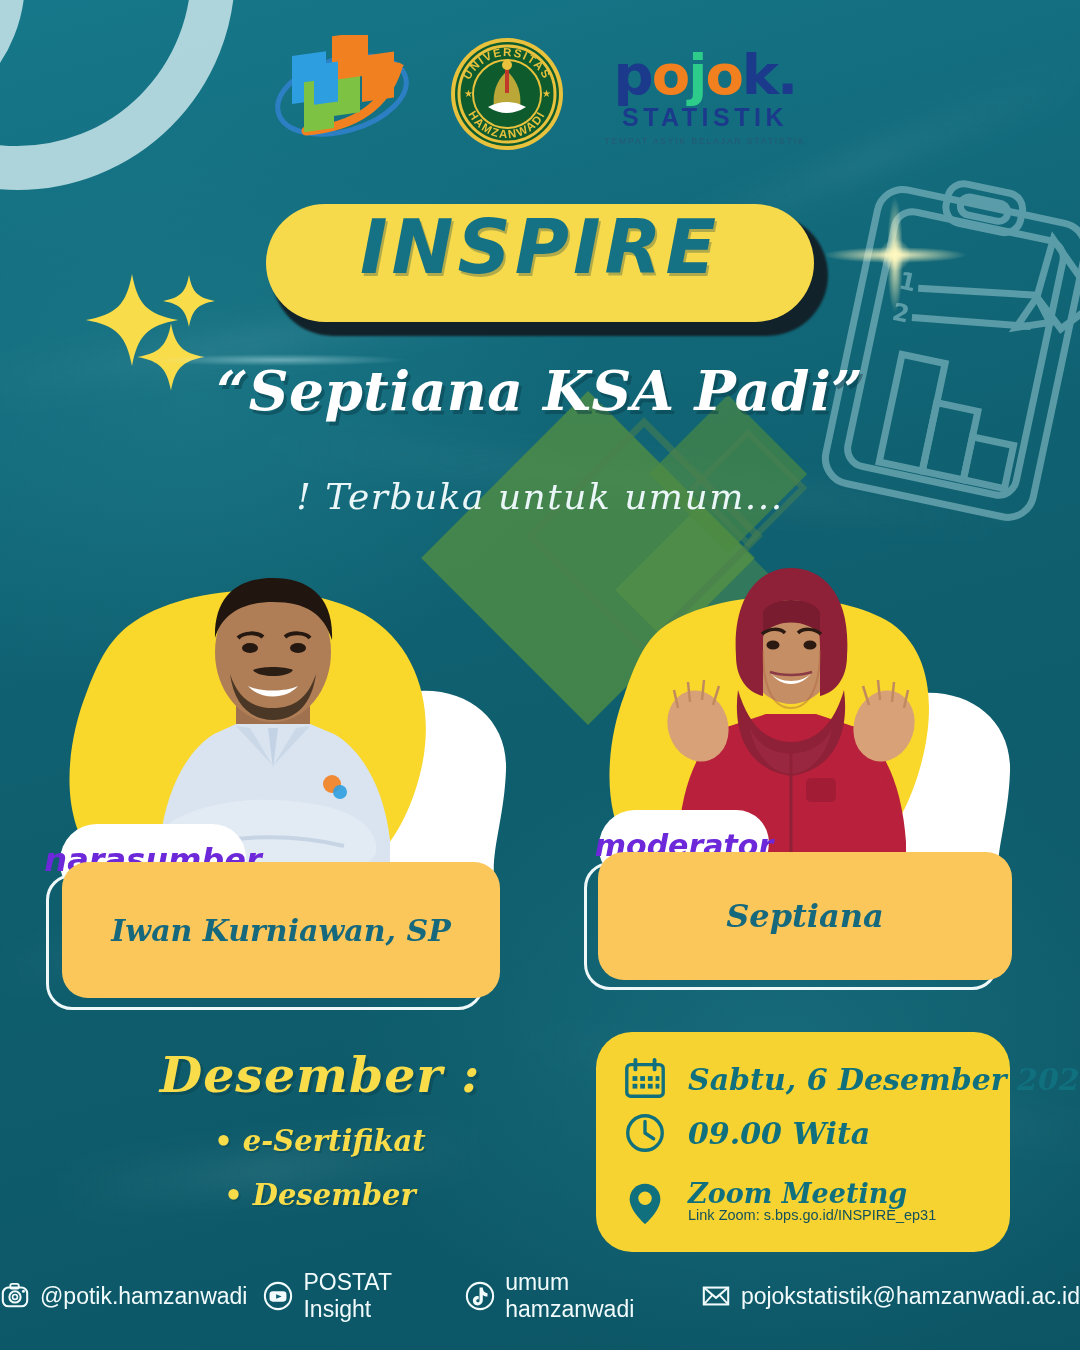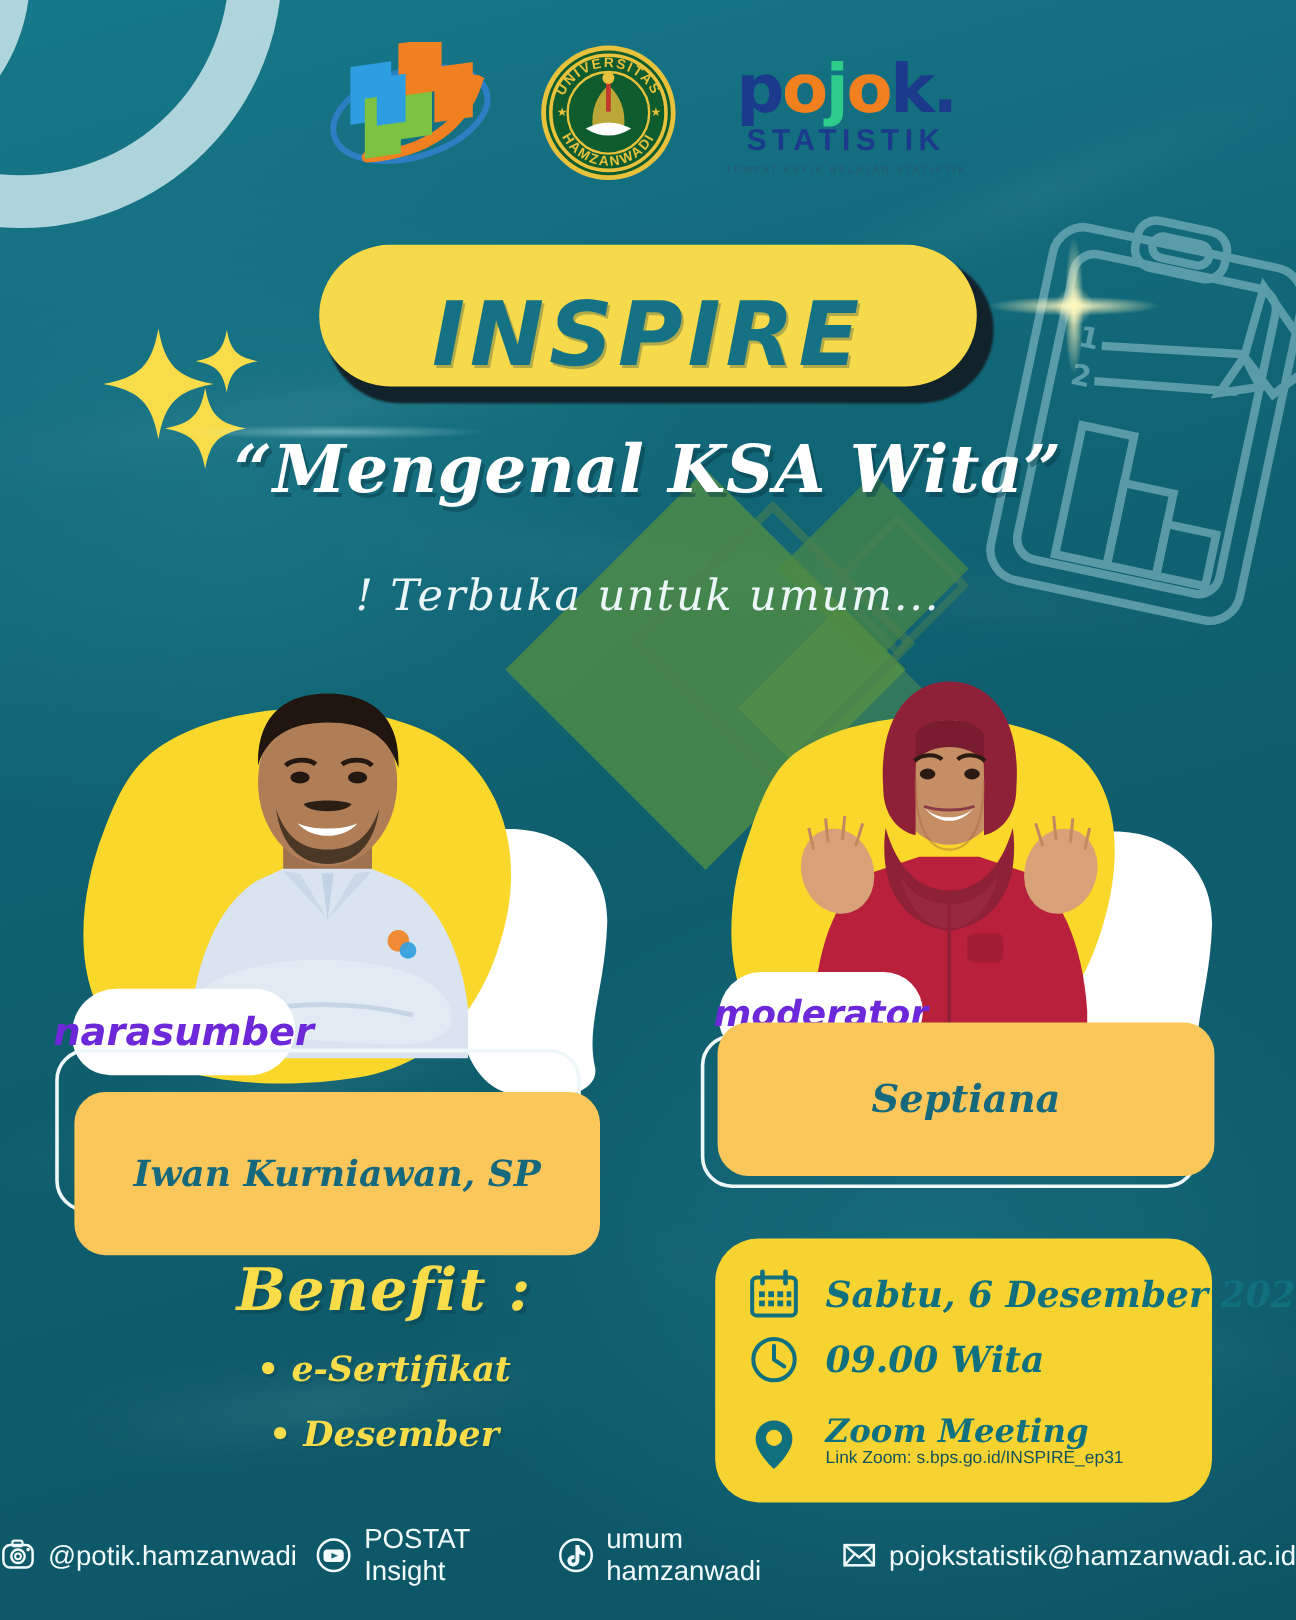--- a/index.html
+++ b/index.html
@@ -48,21 +48,21 @@
   .logo-unv{width:118px;height:118px;position:relative;}
   .logo-pjk{width:210px;height:120px;position:relative;display:flex;flex-direction:column;align-items:center;justify-content:center;}
   .pjk-word{display:flex;align-items:flex-end;height:58px;}
   .pjk-l{font-family:"DejaVu Sans",sans-serif;font-weight:bold;font-size:56px;line-height:52px;letter-spacing:-2px;}
   .pjk-stat{font-family:"Liberation Sans",sans-serif;font-weight:bold;font-size:25px;letter-spacing:4.5px;color:#1B3A8C;margin-top:2px;}
   .pjk-tag{font-family:"Liberation Sans",sans-serif;font-size:8.5px;letter-spacing:1.9px;color:#2A5570;opacity:.85;margin-top:4px;}
 
   
   .badge-wrap{position:absolute;left:50%;top:204px;transform:translateX(-50%);}
   .badge-shadow{position:absolute;left:6px;top:10px;width:556px;height:122px;background:#12222A;border-radius:62px;filter:blur(1px);}
-  .badge{position:relative;width:548px;height:118px;background:#F7D94C;border-radius:60px;display:flex;align-items:flex-end;justify-content:center;}
+  .badge{position:relative;width:548px;height:118px;background:#F7D94C;border-radius:60px;display:flex;align-items:flex-start;justify-content:center;}
   .badge-text{font-family:"DejaVu Sans",sans-serif;font-weight:bold;font-style:italic;font-size:74px;letter-spacing:4px;color:#147284;
     text-shadow:2px 3px 0 rgba(12,62,74,.30);}
 
   
   .subtitle{position:absolute;left:0;top:358px;width:1080px;text-align:center;
     font-family:"DejaVu Serif",serif;font-weight:bold;font-style:italic;font-size:55px;color:#FFFFFF;
     text-shadow:3px 4px 0 rgba(8,58,70,.45);letter-spacing:.5px;}
   .tagline{position:absolute;left:0;top:476px;width:1080px;text-align:center;
     font-family:"DejaVu Serif",serif;font-style:italic;font-size:36px;color:#EAF6F7;letter-spacing:1.5px;}
 
@@ -231,21 +231,21 @@
     </div>
   </div>
 
   <div class="badge-wrap">
     <div class="badge-shadow"></div>
     <div class="badge">
       <span class="badge-text">INSPIRE</span>
     </div>
   </div>
 
-  <div class="subtitle">“Mengenal KSA Wita”</div>
+  <div class="subtitle">“Septiana KSA Padi”</div>
   <div class="tagline">! Terbuka untuk umum...</div>
 
   <div class="person p-left">
 
     <svg class="blobW" style="left:330px;top:118px;width:150px;height:250px;background:none;" viewBox="0 0 150 250">
       <path d="M30 20 C90 6 140 40 138 96 C136 150 120 182 128 216 C132 244 70 248 44 232 C12 212 6 150 18 104 C26 70 10 34 30 20Z" fill="#FFFFFF"></path>
     </svg>
 
     <svg class="blobY" style="left:26px;top:24px;width:372px;height:326px;background:none;" viewBox="0 0 372 326">
       <path d="M64 46 C122 2 238 0 300 34 C356 66 372 132 356 194 C342 250 308 306 234 318 C160 330 64 322 28 276 C-6 232 4 160 22 114 C34 82 44 62 64 46Z" fill="#F9D72B"></path>
@@ -283,21 +283,21 @@
 
         <path d="M130 134 C142 148 168 148 180 134 C168 140 142 140 130 134Z" fill="#FFFFFF"></path>
 
         <circle cx="214" cy="232" r="9" fill="#F2801F" opacity=".9"></circle>
         <circle cx="222" cy="240" r="7" fill="#2D9EE0" opacity=".9"></circle>
       </g>
     </svg>
 
     <div class="lbl" style="left:22px;top:268px;width:186px;height:72px;font-size:32px;">narasumber</div>
     <div class="nameframe" style="left:8px;top:318px;width:438px;height:136px;"></div>
-    <div class="namebar" style="left:24px;top:306px;width:438px;height:136px;font-size:30px;margin-top:48px;">Iwan Kurniawan, SP</div>
+    <div class="namebar" style="left:24px;top:306px;width:438px;height:136px;font-size:30px;">Iwan Kurniawan, SP</div>
   </div>
 
   <div class="person p-right">
     <svg class="blobW" style="left:296px;top:120px;width:150px;height:250px;background:none;" viewBox="0 0 150 250">
       <path d="M30 20 C90 6 140 40 138 96 C136 150 120 182 128 216 C132 244 70 248 44 232 C12 212 6 150 18 104 C26 70 10 34 30 20Z" fill="#FFFFFF"></path>
     </svg>
     <svg class="blobY" style="left:28px;top:30px;width:332px;height:310px;background:none;" viewBox="0 0 332 310">
       <path d="M58 42 C114 2 224 2 282 34 C330 62 332 126 316 182 C300 238 268 290 196 302 C130 314 54 306 24 262 C-4 220 4 152 20 110 C30 80 40 56 58 42Z" fill="#F9D72B"></path>
     </svg>
 
@@ -350,21 +350,21 @@
         <rect x="186" y="228" width="30" height="24" rx="5" fill="#A31C36"></rect>
       </g>
     </svg>
 
     <div class="lbl" style="left:23px;top:254px;width:170px;height:70px;font-size:30px;">moderator</div>
     <div class="nameframe" style="left:8px;top:306px;width:414px;height:128px;"></div>
     <div class="namebar" style="left:22px;top:296px;width:414px;height:128px;font-size:32px;">Septiana</div>
   </div>
 
   <div class="benefit">
-    <h2>Benefit :</h2>
+    <h2>Desember :</h2>
     <ul>
       <li>• e-Sertifikat</li>
       <li>• Desember</li>
     </ul>
   </div>
 
   <div class="details">
 
     <div class="drow">
       <span class="dicon">

